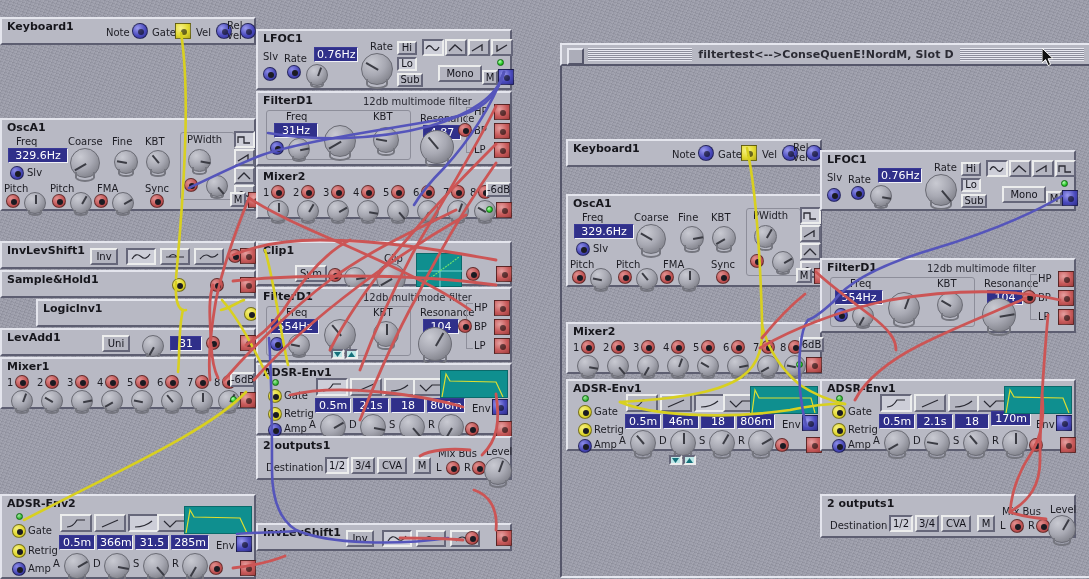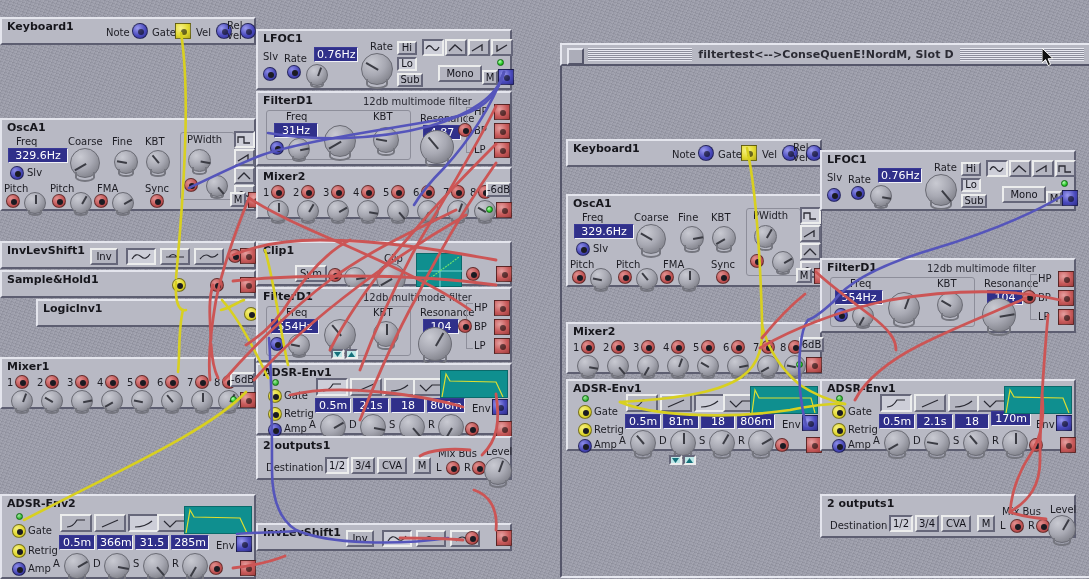--- a/index.html
+++ b/index.html
@@ -199,20 +199,32 @@
     <div class="jack j-red" style="left:208px;top:6px;"></div>
     <div class="jackout o-red" style="left:238px;top:5px;"></div>
   </div>
 
   <div class="mod" style="left:0px;top:299px;width:256px;height:28px;margin-left:36px;">
     <div class="name">LogicInv1</div>
     <div class="jack j-yel" style="left:206px;top:6px;"></div>
     <div class="jackout o-yel" style="left:238px;top:5px;"></div>
   </div>
 
+  <div class="mod" style="left:0px;top:328px;width:256px;height:28px;">
+    <div class="name">LevAdd1</div>
+    <div class="btn" style="left:100px;top:5px;width:28px;height:17px;">
+        <span>Uni</span>
+      </div>
+    <div class="knob" style="left: 140px; top: 5px; width: 22px; height: 22px; --a: -150deg;">
+        <i class="foot"></i>
+      </div>
+    <div class="val" style="left:168px;top:6px;width:32px;">31</div>
+    <div class="jack j-red" style="left:204px;top:6px;"></div>
+    <div class="jackout o-red" style="left:238px;top:5px;"></div>
+  </div>
 
   <div class="mod" style="left:0px;top:357px;width:256px;height:52px;">
     <div class="name">Mixer1</div>
     <div class="lbl" style="left:5px;top:18px;">1</div>
     <div class="jack j-red" style="left:13px;top:16px;"></div>
     <div class="knob" style="left: 9px; top: 31px; width: 22px; height: 22px; --a: 20deg;">
         <i class="foot"></i>
       </div>
     <div class="lbl" style="left:35px;top:18px;">2</div>
     <div class="jack j-red" style="left:43px;top:16px;"></div>
@@ -799,21 +811,21 @@
       <svg width="22" height="11" viewBox="0 0 22 11">
           <path d="M2,9 Q12,9 19,3" fill="none" stroke="#2a2a33" stroke-width="1.2"></path>
         </svg>
       </div>
     <div class="btn" style="left:155px;top:13px;width:36px;height:18px;">
       <svg width="26" height="11" viewBox="0 0 26 11">
           <path d="M2,3 L8,9 L14,3 L24,3" fill="none" stroke="#2a2a33" stroke-width="1.2"></path>
         </svg>
       </div>
     <div class="val" style="left:57px;top:33px;width:36px;">0.5m</div>
-    <div class="val" style="left:95px;top:33px;width:36px;">81m</div>
+    <div class="val" style="left:95px;top:33px;width:36px;">46m</div>
     <div class="val" style="left:133px;top:33px;width:34px;">18</div>
     <div class="val" style="left:169px;top:33px;width:38px;">806m</div>
     <div class="lbl" style="left:51px;top:54px;">A</div>
     <div class="knob" style="left: 62px; top: 49px; width: 26px; height: 26px; --a: -40deg;">
         <i class="foot"></i>
       </div>
     <div class="lbl" style="left:91px;top:54px;">D</div>
     <div class="knob" style="left: 102px; top: 49px; width: 26px; height: 26px; --a: 0deg;">
         <i class="foot"></i>
       </div>

